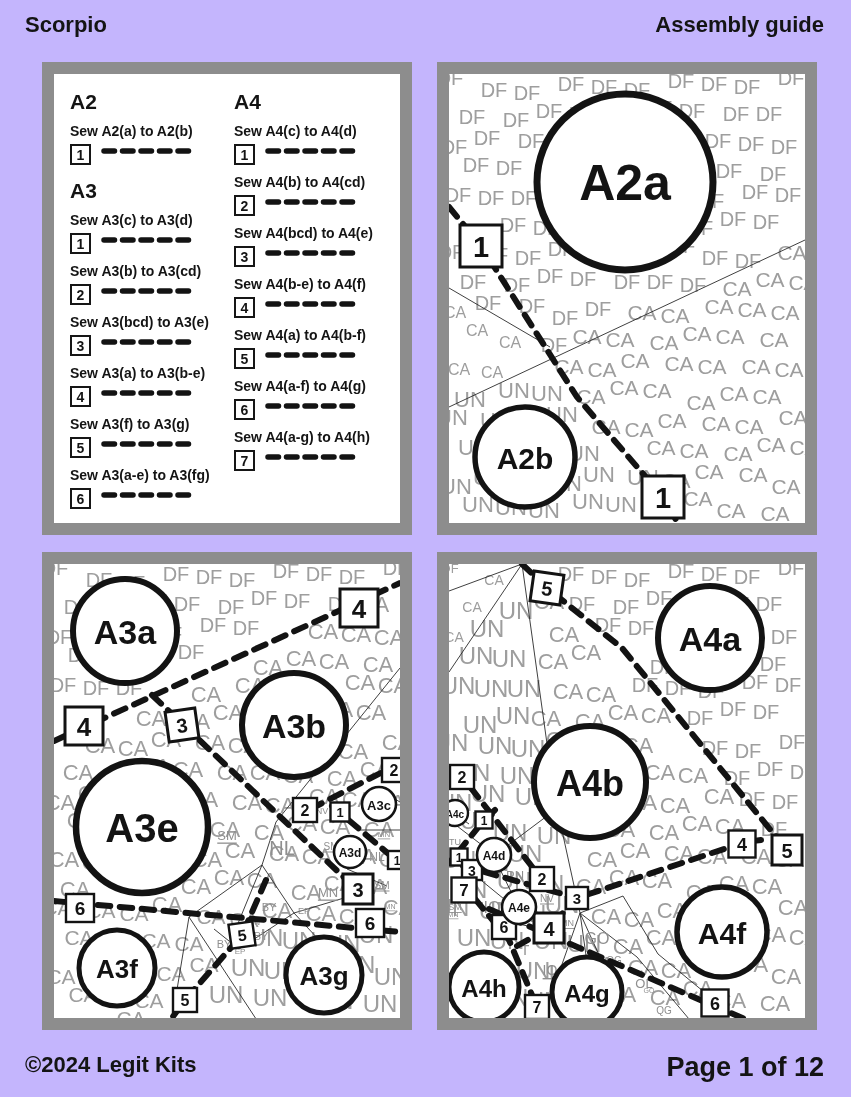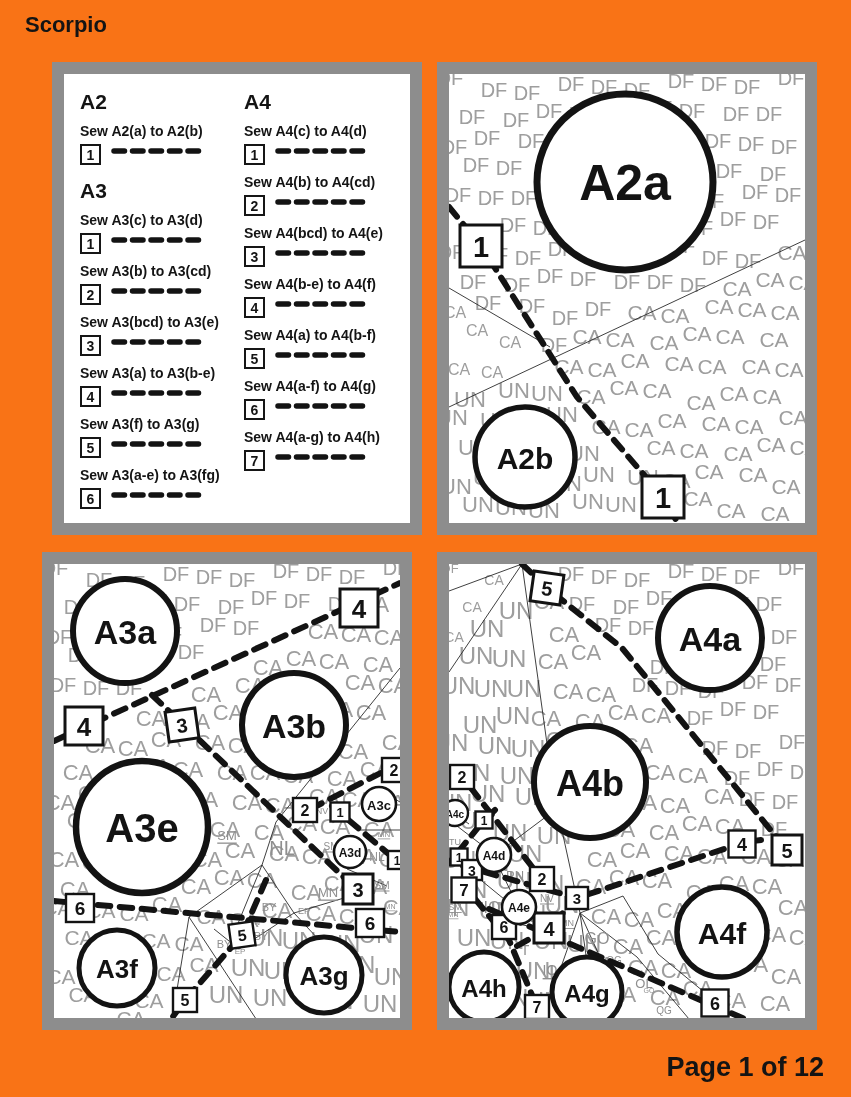--- a/index.html
+++ b/index.html
@@ -1,43 +1,44 @@
 <!DOCTYPE html>
 <html><head>
 <meta charset="utf-8">
 <style>
   html,body{margin:0;padding:0;background:#fff;}
   body{width:851px;height:1097px;position:relative;font-family:"Liberation Sans",sans-serif;color:#141414;}
-  .page{position:absolute;left:0;top:0;width:851px;height:1097px;background:#f97316;overflow:hidden;}
+  .page{position:absolute;left:0;top:0;width:851px;height:1097px;background:#c4b5fd;overflow:hidden;}
   .hdr-left{position:absolute;top:12px;left:25px;font-size:22px;font-weight:700;}
   .hdr-right{position:absolute;top:12px;right:27px;font-size:22px;font-weight:700;}
   .ftr-left{position:absolute;top:1052px;left:25px;font-size:22px;font-weight:700;}
   .ftr-right{position:absolute;top:1052px;right:27px;font-size:27px;font-weight:700;}
   .panel{position:absolute;border:12px solid #8d8d8d;background:#fff;box-sizing:border-box;overflow:hidden;}
-  #p-instr{left:52px;top:62px;width:370px;height:473px;}
+  #p-instr{left:42px;top:62px;width:370px;height:473px;}
   #p-a2{left:437px;top:62px;width:380px;height:473px;}
   #p-a3{left:42px;top:552px;width:370px;height:478px;}
   #p-a4{left:437px;top:552px;width:380px;height:478px;}
   .panel svg{display:block;width:100%;height:100%;}
   
   #instr-cols{display:flex;padding:16px 12px 0 16px;gap:10px;}
   .instr-col{flex:1;min-width:0;}
   .section + .section{margin-top:14px;}
   .sec-heading{font-size:21px;font-weight:700;margin:0 0 9px 0;}
   .step-text{font-size:14px;font-weight:700;margin:0 0 5px 0;white-space:nowrap;}
   .marker-row{display:flex;align-items:center;margin:0 0 9px 0;}
   .step-box{display:inline-flex;width:17px;height:17px;border:2.5px solid #161616;background:#fff;
             align-items:center;justify-content:center;font-weight:700;font-size:14px;margin-right:9px;flex:0 0 auto;}
   .step-dash{flex:0 0 auto;}
 </style>
 </head>
 <body>
 
 <div class="page">
   <div class="hdr-left">Scorpio</div>
+  <div class="hdr-right">Assembly guide</div>
 
   <div class="panel" id="p-instr">
     <div id="instr-cols">
         <div class="instr-col">
           <div class="section">
             <div class="sec-heading">A2</div>
             <div class="step-text">Sew A2(a) to A2(b)</div>
             <div class="marker-row">
               <span class="step-box">1</span>
               <svg width="96" height="12" class="step-dash">
@@ -825,14 +826,15 @@
         <text x="138" y="429" fill="#131313" font-size="24" text-anchor="middle" dominant-baseline="central" font-family="&quot;Liberation Sans&quot;, sans-serif" font-weight="700">A4g</text>
         <circle cx="6" cy="249" r="13" fill="#ffffff" stroke="#131313" stroke-width="2.4"></circle>
         <text x="6" y="250" fill="#131313" font-size="10" text-anchor="middle" dominant-baseline="central" font-family="&quot;Liberation Sans&quot;, sans-serif" font-weight="700">A4c</text>
         <circle cx="45" cy="291" r="17" fill="#ffffff" stroke="#131313" stroke-width="2.6"></circle>
         <text x="45" y="292" fill="#131313" font-size="12" text-anchor="middle" dominant-baseline="central" font-family="&quot;Liberation Sans&quot;, sans-serif" font-weight="700">A4d</text>
         <circle cx="70" cy="343" r="17" fill="#ffffff" stroke="#131313" stroke-width="2.6"></circle>
         <text x="70" y="344" fill="#131313" font-size="12" text-anchor="middle" dominant-baseline="central" font-family="&quot;Liberation Sans&quot;, sans-serif" font-weight="700">A4e</text>
       </svg>
   </div>
 
+  <div class="ftr-left">©2024 Legit Kits</div>
   <div class="ftr-right">Page 1 of 12</div>
 </div>
 
 </body></html>

